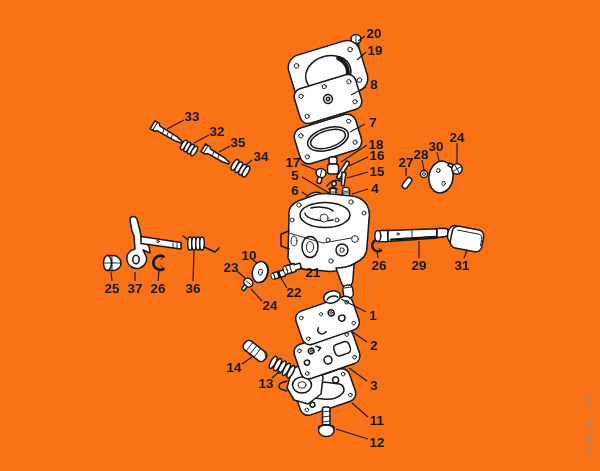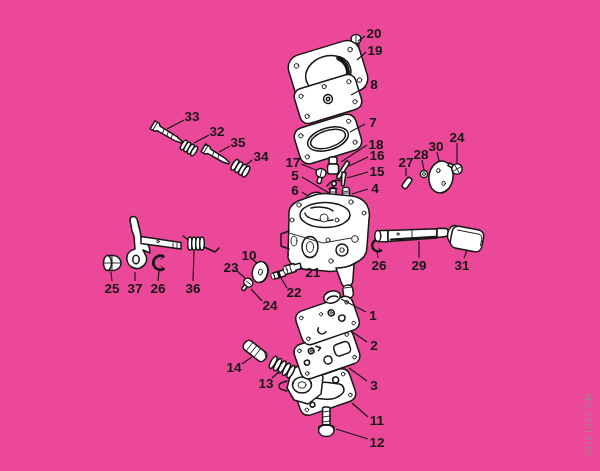--- a/index.html
+++ b/index.html
@@ -1,16 +1,16 @@
 <!DOCTYPE html>
 <html><head>
 <meta charset="utf-8">
 <style>
   html,body{margin:0;padding:0;background:#ffffff;}
-  .stage{position:relative;width:600px;height:471px;background:#ec4899;overflow:hidden;
+  .stage{position:relative;width:600px;height:471px;background:#f97316;overflow:hidden;
          font-family:"Liberation Sans",sans-serif;}
   .stage svg{position:absolute;left:0;top:0;}
   #parts-layer{fill:#ffffff;stroke:#161616;stroke-width:1.5;stroke-linejoin:round;stroke-linecap:round;}
   #parts-layer .d{fill:none;}
   #parts-layer .t{stroke-width:0.9;}
   #parts-layer .k{fill:#161616;stroke:none;}
   #leader-layer line{stroke-width:1.15;}
   #callout-layer text{font-family:"Liberation Sans",sans-serif;font-size:13.5px;font-weight:700;
                       text-anchor:middle;}
   #watermark{font-family:"DejaVu Sans",sans-serif;font-size:8px;letter-spacing:0.7px;}

